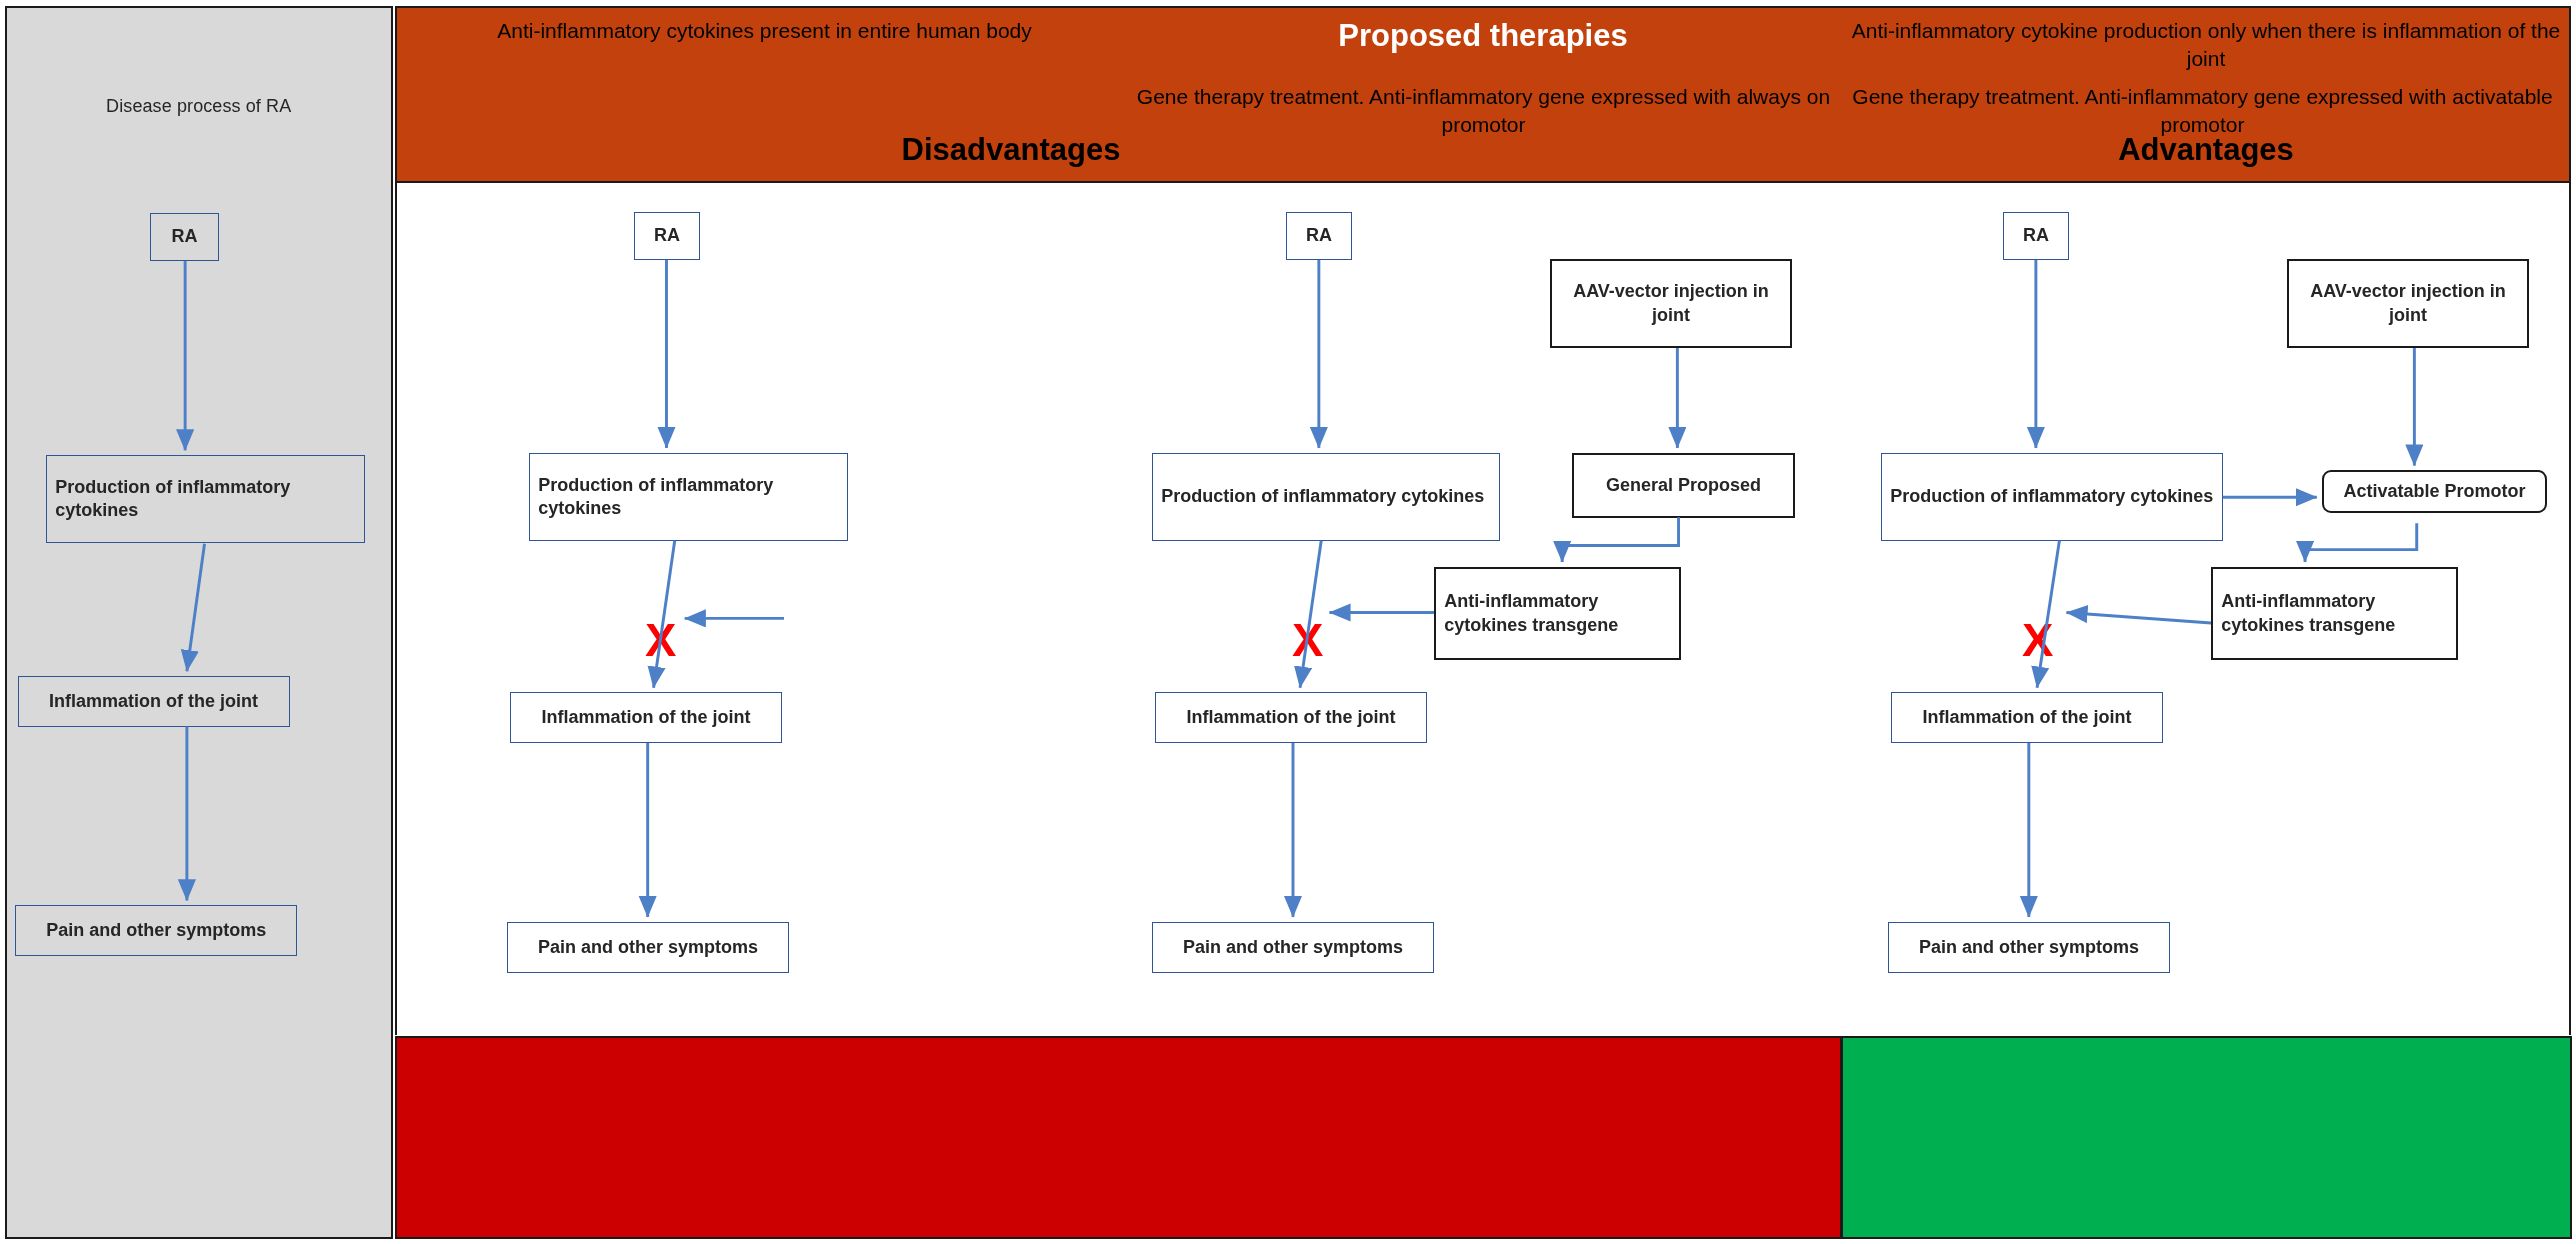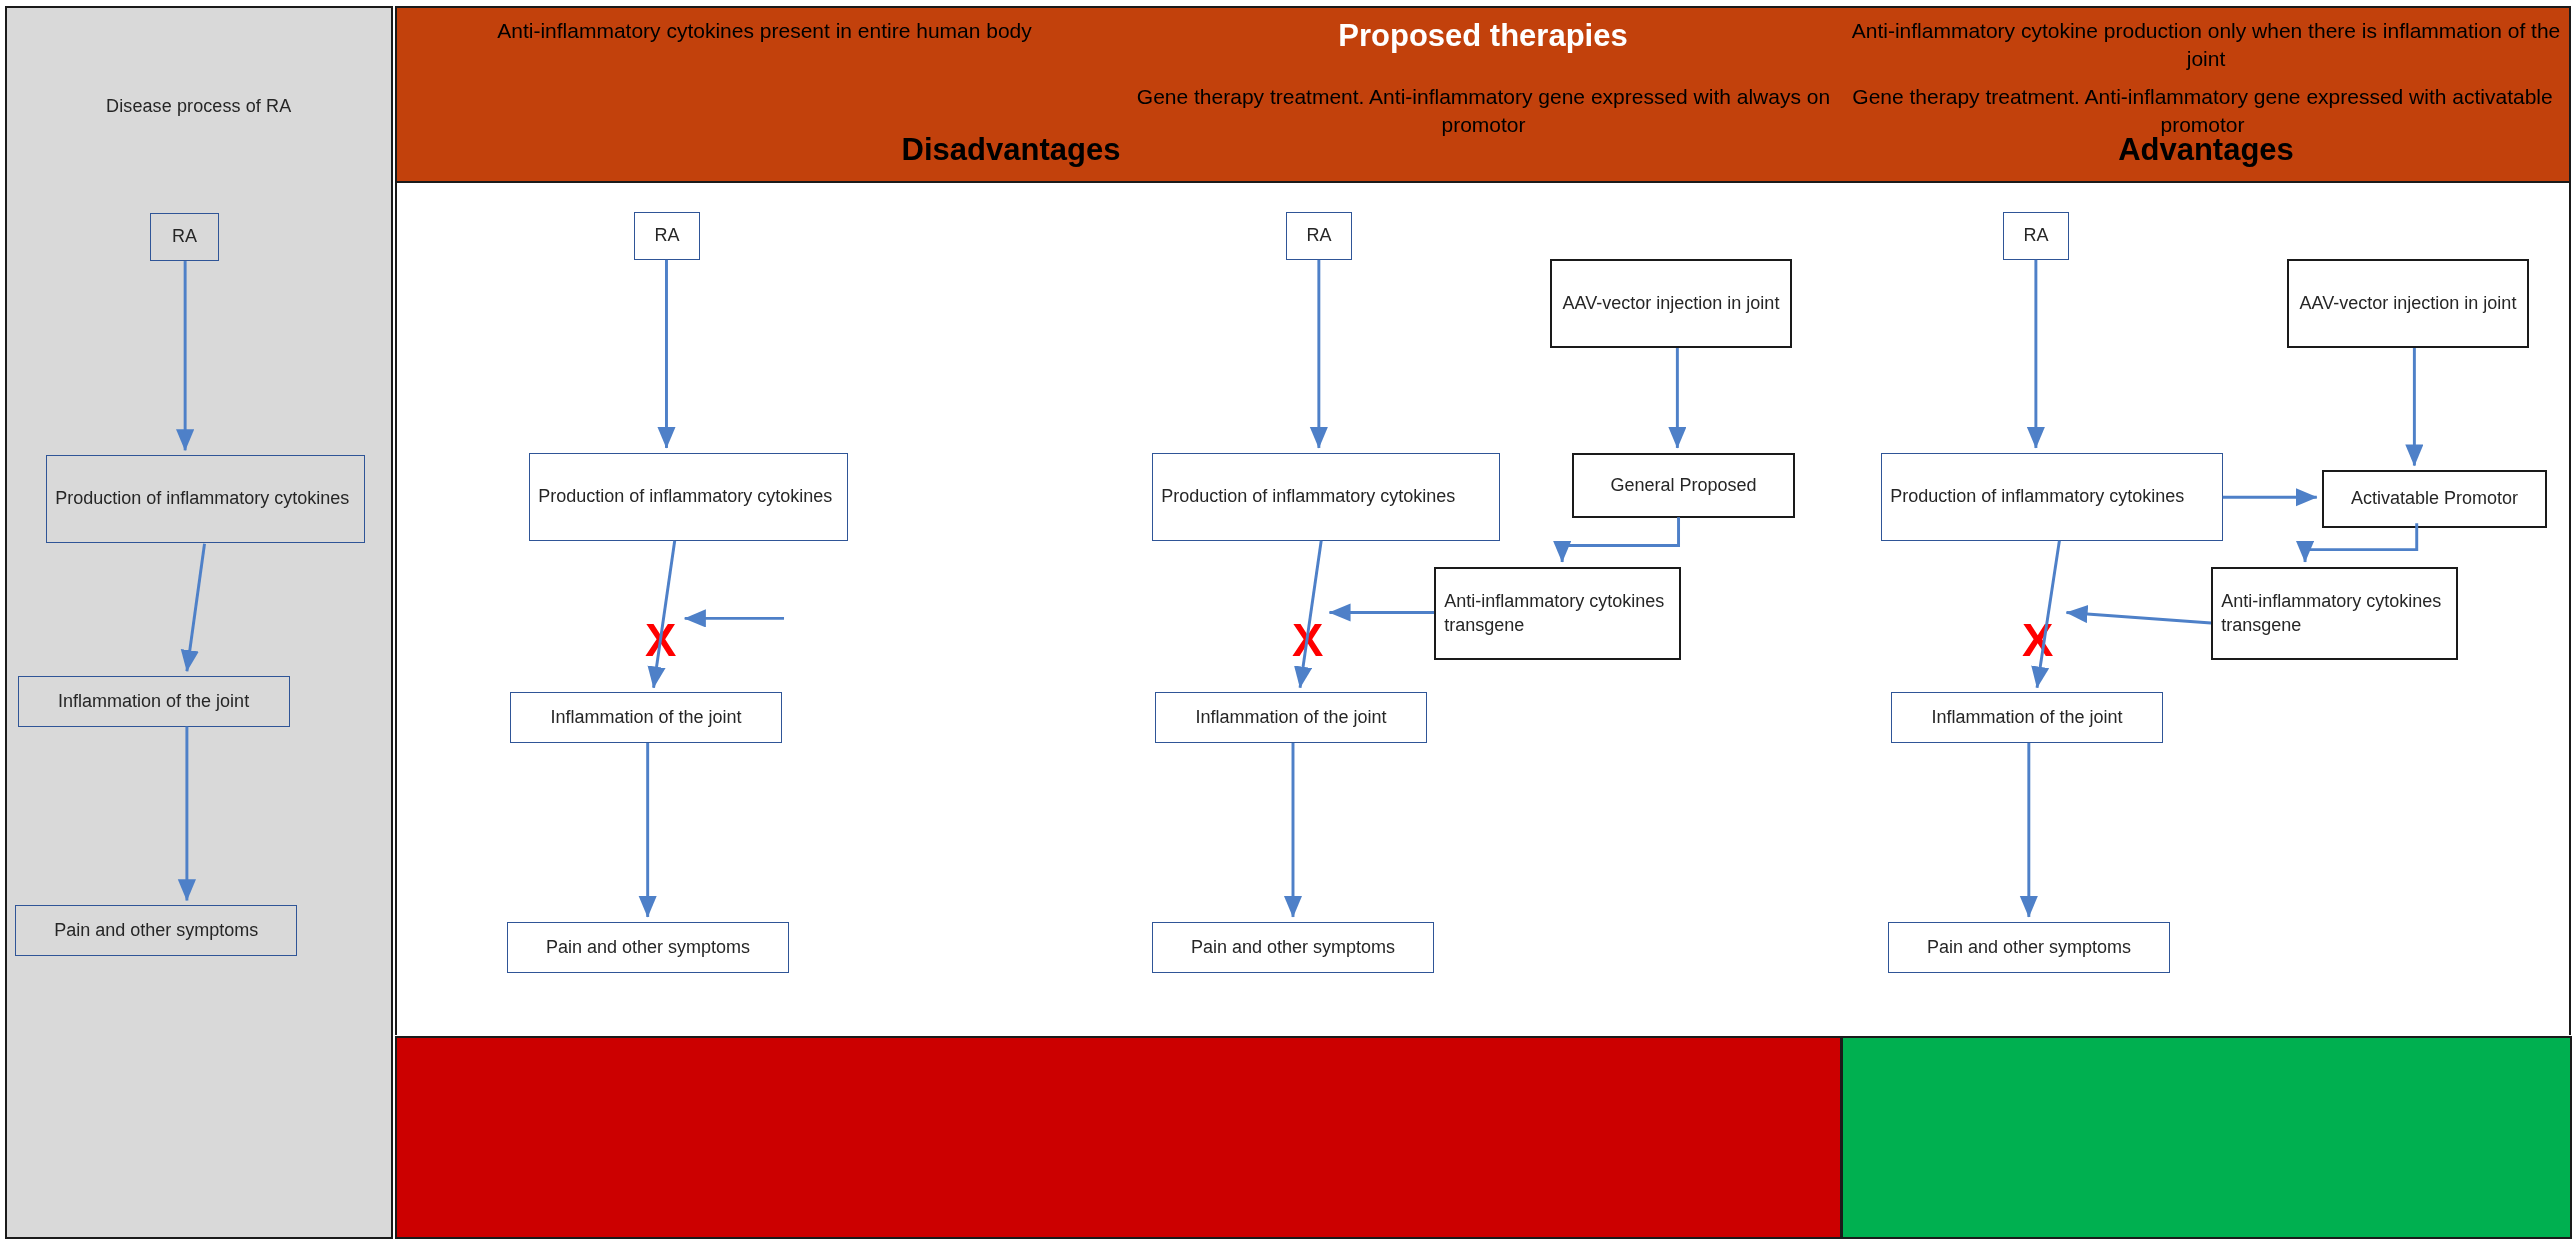--- a/index.html
+++ b/index.html
@@ -121,20 +121,21 @@
   .node {
     position: absolute;
     box-sizing: border-box;
     background: #ffffff;
     display: flex;
     align-items: center;
     padding: 0 8.2px;
     font-size: 18px;
     color: #262626;
     line-height: 1.28;
+    font-weight: bold;
   }
   .node.blue-line { border: 1.8px solid #2F5597; }
   .node.dark-line { border: 2.4px solid #1a1a1a; }
   .node.gray-bg   { background: #D9D9D9; }
   .node.center    { justify-content: center; text-align: center; }
 
   
   #arrows {
     position: absolute;
     left: 0; top: 0;
@@ -184,21 +185,21 @@
   <div class="node blue-line" style="left:1152px; top:453px; width:348px; height:88px;">Production of inflammatory cytokines</div>
   <div class="node dark-line center" style="left:1572px; top:453px; width:223px; height:65px;">General Proposed</div>
   <div class="node dark-line" style="left:1434px; top:567px; width:247px; height:93px;">Anti-inflammatory cytokines transgene</div>
   <div class="node blue-line center" style="left:1155px; top:692px; width:272px; height:51px;">Inflammation of the joint</div>
   <div class="node blue-line center" style="left:1152px; top:922px; width:282px; height:51px;">Pain and other symptoms</div>
   <div class="xmark" style="left:1292px; top:616px;">X</div>
 
   <div class="node blue-line center" style="left:2003px; top:212px; width:66px; height:48px;">RA</div>
   <div class="node dark-line center" style="left:2287px; top:259px; width:242px; height:89px;">AAV-vector injection in joint</div>
   <div class="node blue-line" style="left:1881px; top:453px; width:342px; height:88px;">Production of inflammatory cytokines</div>
-  <div class="node dark-line center" style="left:2322px; top:470px; width:225px; height:58px;">Activatable Promotor</div>
+  <div class="node dark-line center" style="left:2322px; top:470px; width:225px; height:43px;border-radius:9px;">Activatable Promotor</div>
   <div class="node dark-line" style="left:2211px; top:567px; width:247px; height:93px;">Anti-inflammatory cytokines transgene</div>
   <div class="node blue-line center" style="left:1891px; top:692px; width:272px; height:51px;">Inflammation of the joint</div>
   <div class="node blue-line center" style="left:1888px; top:922px; width:282px; height:51px;">Pain and other symptoms</div>
   <div class="xmark" style="left:2022px; top:616px;">X</div>
 
   <svg id="arrows" viewBox="0 0 4383 2118">
     <defs>
       <marker id="ah" markerWidth="9" markerHeight="9" refX="7.2" refY="3.1" orient="auto" markerUnits="strokeWidth">
         <path d="M0,0 L7.4,3.1 L0,6.2 z" fill="#4E80C8"></path>
       </marker>

